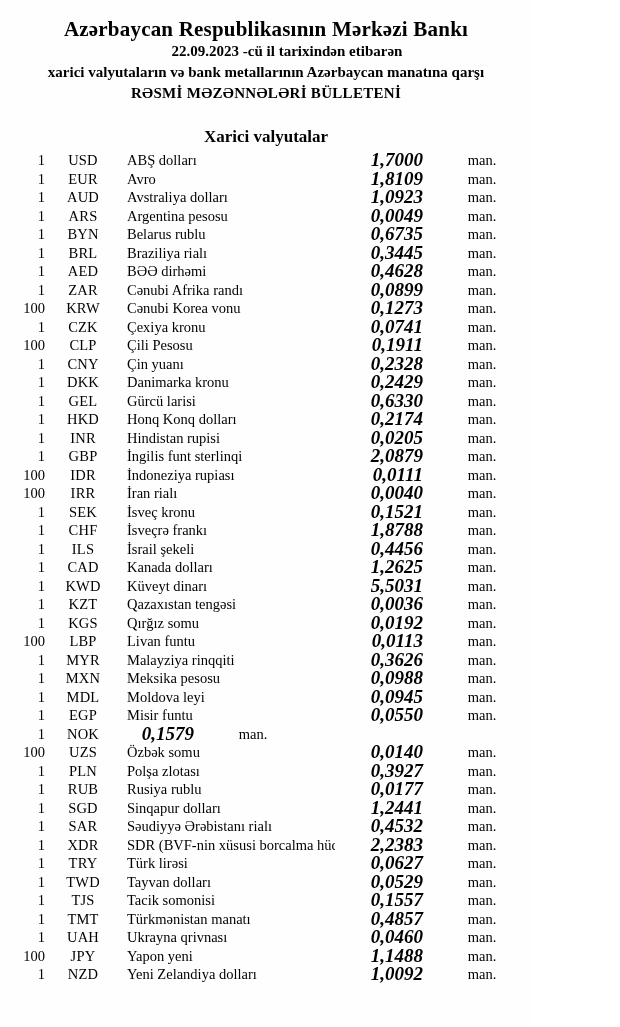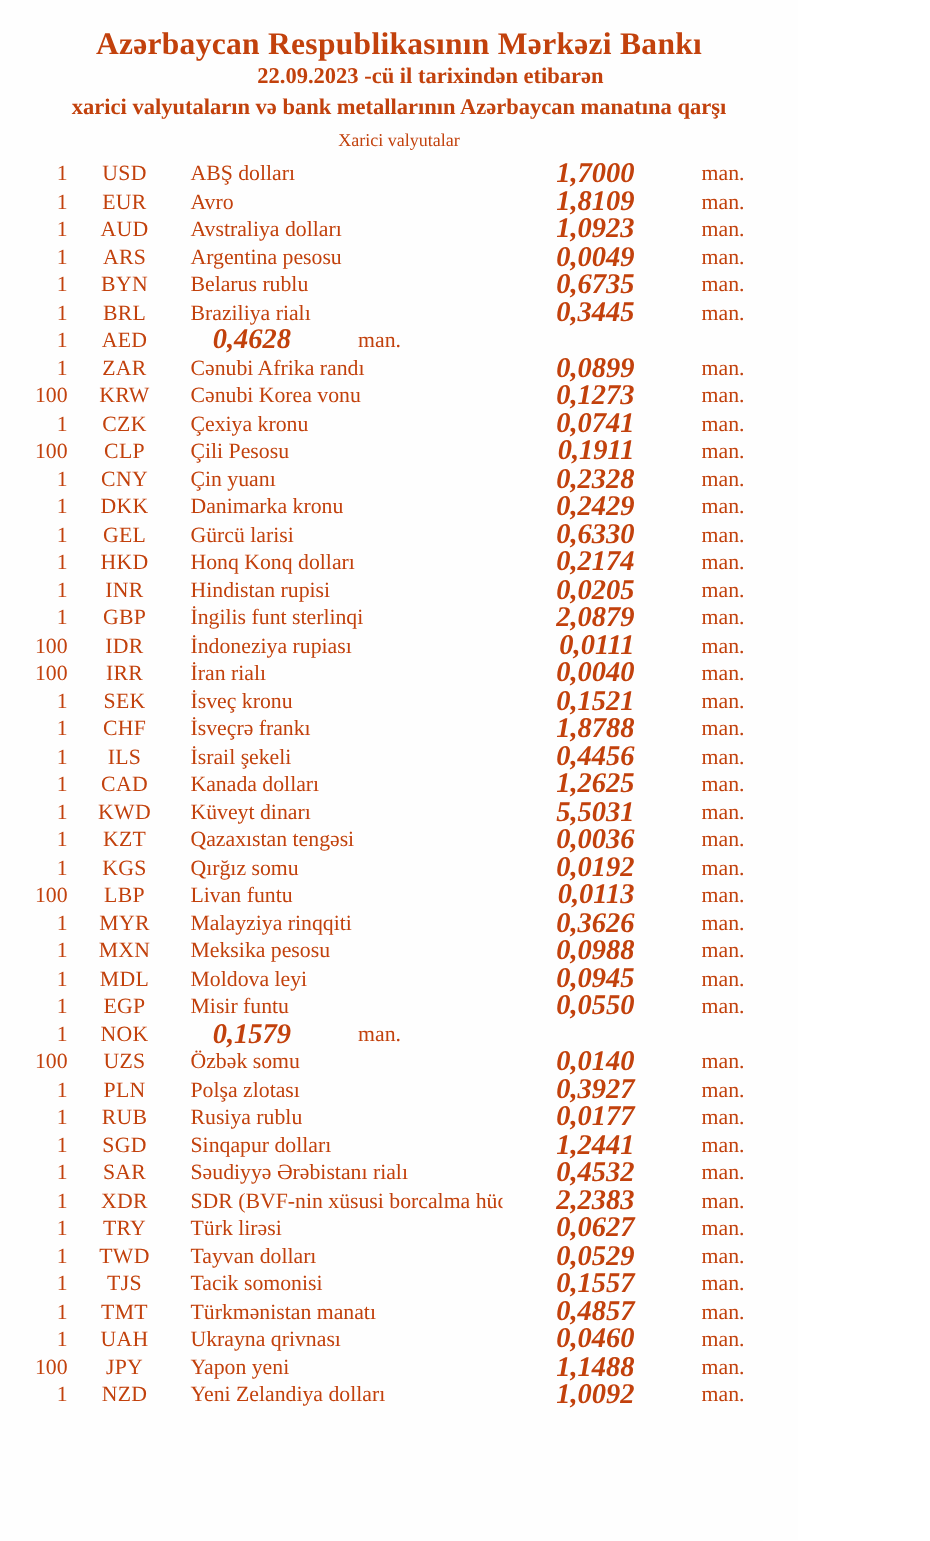--- a/index.html
+++ b/index.html
@@ -5,21 +5,21 @@
   html, body {
     margin: 0;
     padding: 0;
     background: #ffffff;
   }
   .page {
     position: relative;
     width: 532px;
     height: 1027px;
     background: #fefefe;
-    color: #c2410c;
+    color: #000000;
     font-family: "Liberation Serif", "DejaVu Serif", serif;
     overflow: hidden;
   }
   .header {
     padding-top: 17px;
     text-align: center;
   }
   .doc-title {
     font-size: 21px;
     font-weight: bold;
@@ -32,23 +32,24 @@
     line-height: 21px;
   }
   .date-line {
     position: relative;
     left: 21px; 
   }
   .bulletin-line {
     letter-spacing: 0.3px;
   }
   .section-title {
+    margin-top: 23px;
     text-align: center;
-    font-size: 12px;
-    font-weight: normal;
+    font-size: 17px;
+    font-weight: bold;
     line-height: 20px;
   }
   .table {
     margin-top: 4px;
   }
   .row {
     display: flex;
     height: 18.5px;
     line-height: 18.5px;
     font-size: 14.5px;
@@ -89,20 +90,21 @@
   }
 </style>
 </head>
 <body>
 
 <div class="page">
   <div class="header">
     <div class="doc-title">Azərbaycan Respublikasının Mərkəzi Bankı</div>
     <div class="doc-line date-line">22.09.2023 -cü il tarixindən etibarən</div>
     <div class="doc-line">xarici valyutaların və bank metallarının Azərbaycan manatına qarşı</div>
+    <div class="doc-line bulletin-line">RƏSMİ MƏZƏNNƏLƏRİ BÜLLETENİ</div>
   </div>
 
   <div class="section-title">Xarici valyutalar</div>
 
   <div class="table">
     <div class="row">
       <span class="cell-qty">1</span>
       <span class="cell-code">USD</span>
       <span class="cell-name">ABŞ dolları</span>
       <span class="cell-rate">1,7000</span>
@@ -145,20 +147,21 @@
       <span class="cell-qty">1</span>
       <span class="cell-code">BRL</span>
       <span class="cell-name">Braziliya rialı</span>
       <span class="cell-rate">0,3445</span>
       <span class="cell-unit">man.</span>
     </div>
 
     <div class="row">
       <span class="cell-qty">1</span>
       <span class="cell-code">AED</span>
+      <span class="cell-name">BƏƏ dirhəmi</span>
       <span class="cell-rate">0,4628</span>
       <span class="cell-unit">man.</span>
     </div>
 
     <div class="row">
       <span class="cell-qty">1</span>
       <span class="cell-code">ZAR</span>
       <span class="cell-name">Cənubi Afrika randı</span>
       <span class="cell-rate">0,0899</span>
       <span class="cell-unit">man.</span>

